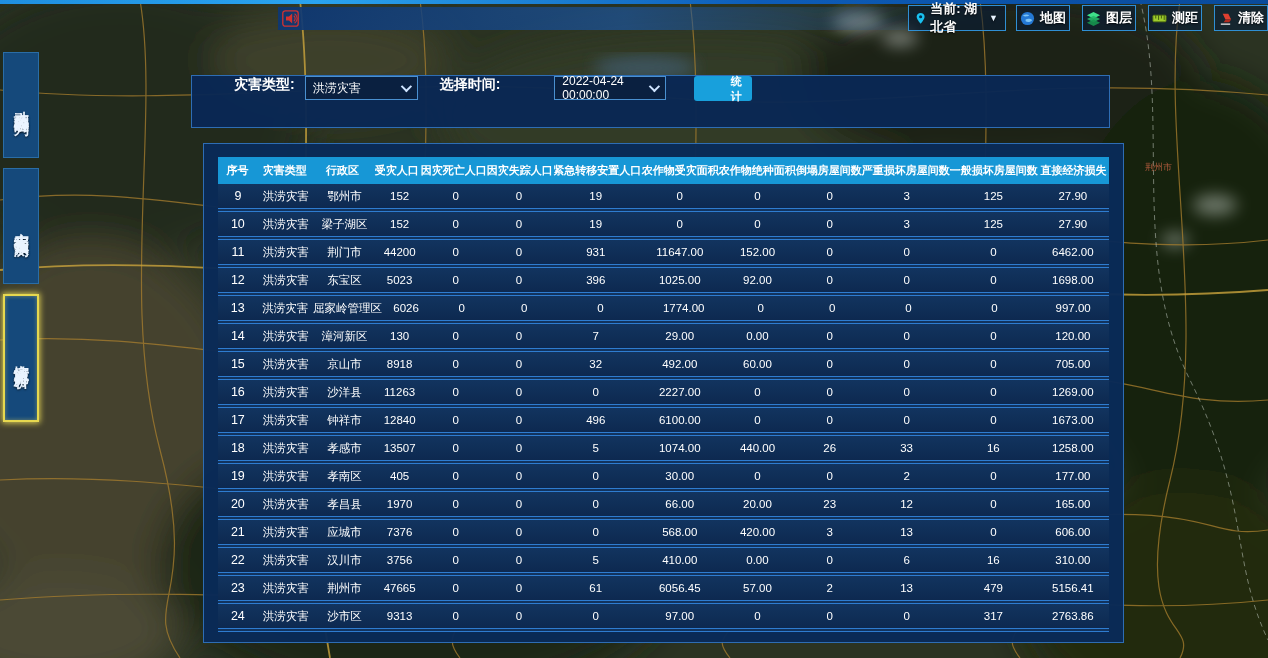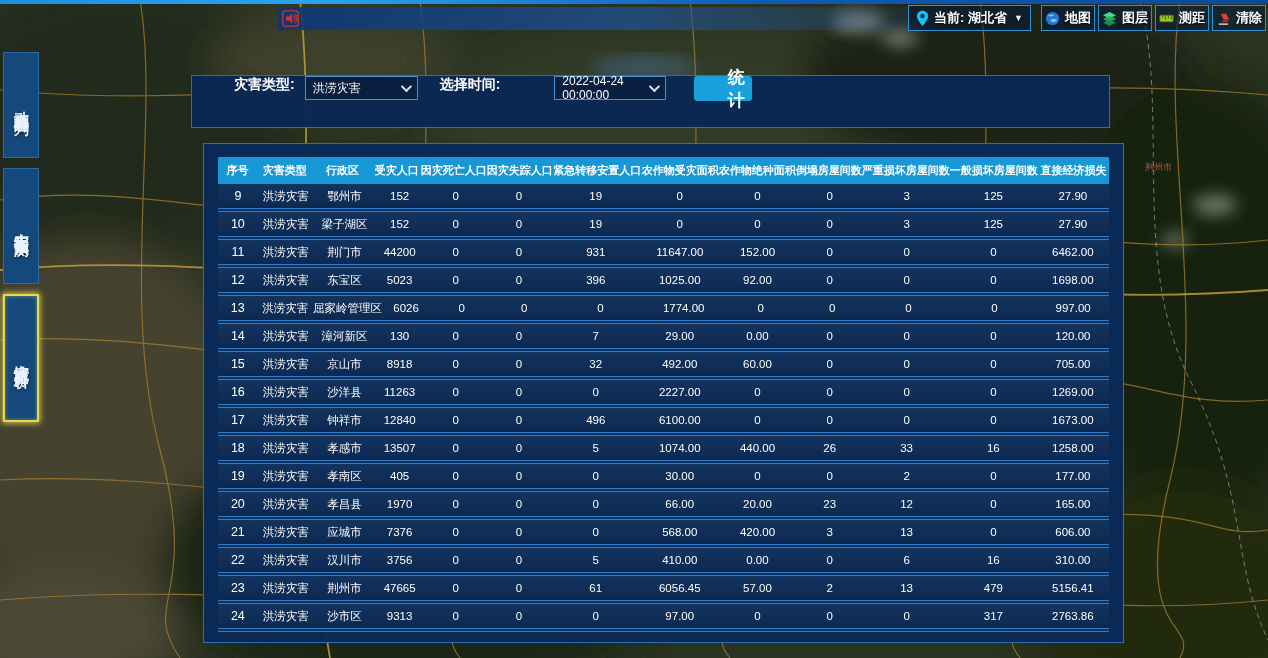--- a/index.html
+++ b/index.html
@@ -27,21 +27,21 @@
     position:absolute;top:6px;left:908px;height:24px;z-index:6;
     display:flex;align-items:center;gap:10px;
   }
   .loc-box{
     display:flex;align-items:center;gap:5px;height:24px;padding:0 7px;
     border:1px solid #2f8fd4;background:rgba(5,28,58,.55);
     color:#fff;font-size:13px;font-weight:bold;cursor:pointer;
     text-shadow:0 1px 2px rgba(0,0,0,.7);
   }
   .loc-caret{font-size:9px;color:#e8f4ff;margin-left:2px;}
-  .tool-row{display:flex;align-items:center;gap:3px;}
+  .tool-row{display:flex;align-items:center;gap:12px;}
   .tool-btn{
     display:flex;align-items:center;justify-content:center;gap:5px;
     width:52px;height:24px;border:1px solid #2f8fd4;background:rgba(5,28,58,.55);
     color:#fff;font-size:13px;font-weight:bold;cursor:pointer;
     text-shadow:0 1px 2px rgba(0,0,0,.7);
   }
   .tool-btn svg{width:15px;height:15px;flex:0 0 auto;}
   
   .sidebar{position:absolute;left:3px;top:52px;width:36px;z-index:6;}
   .side-item{
@@ -73,21 +73,21 @@
     font-size:12px;font-weight:normal;padding:0 8px 0 7px;box-sizing:border-box;cursor:pointer;
   }
   .f-select .chev{
     width:6px;height:6px;border-right:2px solid #cfe4ff;border-bottom:2px solid #cfe4ff;
     transform:rotate(45deg) translateY(-2px);margin-left:10px;flex:0 0 auto;
   }
   .sel-type{width:113px;margin-right:22px;}
   .sel-time{width:112px;margin-right:28px;margin-left:44px;}
   .stat-btn{
     width:58px;height:25px;border:none;border-radius:3px;cursor:pointer;
-    background:#18a0dc;color:#fff;font-size:17px;font-weight:bold;
+    background:#18a0dc;color:#fff;font-size:11px;font-weight:bold;
     display:flex;align-items:center;justify-content:center;padding-left:32px;
   }
   
   .table-panel{
     position:absolute;left:203px;top:143px;width:921px;height:500px;z-index:4;
     box-sizing:border-box;border:1px solid #2e6db4;background:rgba(9,42,88,.97);
     padding:13px 14px 0 14px;
   }
   .grid-row{
     display:grid;

